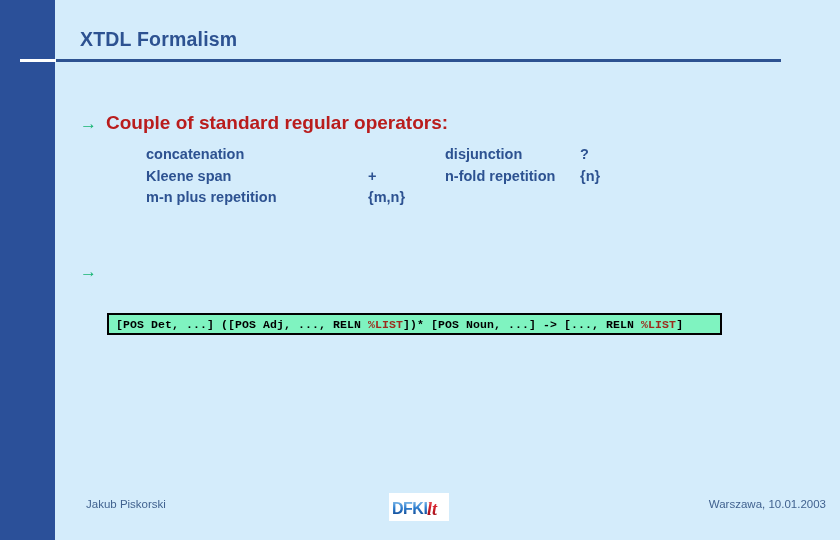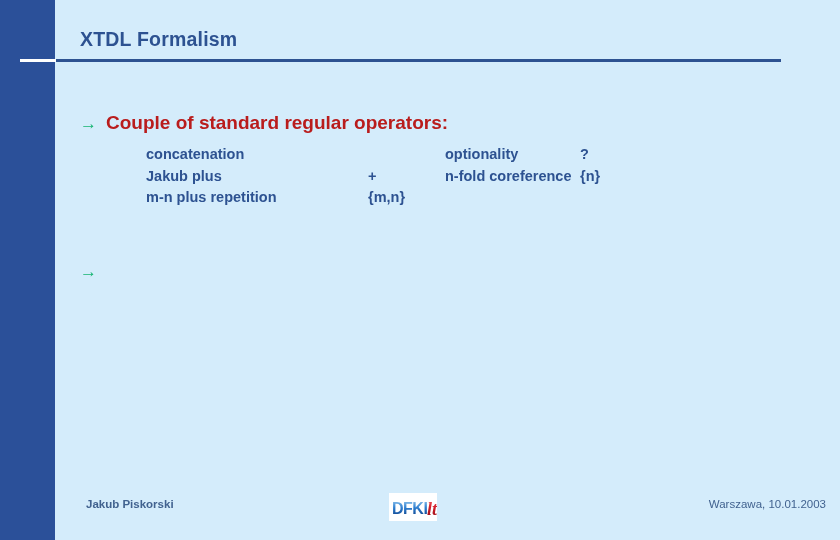--- a/index.html
+++ b/index.html
@@ -132,38 +132,37 @@
   #code-line .list-token { color: #9c2b1e; }
 
   
   #footer-author {
     position: absolute;
     left: 86px;
     top: 498px;
     font-size: 11.5px;
     color: #41628f;
     white-space: nowrap;
-    font-weight: bold;
   }
   #footer-date {
     position: absolute;
     right: 22px;
     top: 498px;
     font-size: 11.5px;
     color: #41628f;
     white-space: nowrap;
     text-align: right;
   }
 
   
   #footer-logo {
     position: absolute;
     left: 389px;
     top: 493px;
-    width: 48px;
+    width: 60px;
     height: 28px;
     background: #ffffff;
     overflow: hidden;
   }
   #footer-logo svg { display: block; }
 </style>
 </head>
 <body>
 
 <div id="slide">
@@ -177,42 +176,45 @@
   <div class="bullet-row" id="bullet-1">
     <span class="bullet-arrow">→</span>
     <span class="bullet-text">Couple of standard regular operators:</span>
   </div>
 
   <table id="operators-table">
     <tbody>
       <tr>
         <td class="op-name-left">concatenation</td>
         <td class="op-sym-left"></td>
-        <td class="op-name-right">optionality</td>
+        <td class="op-name-right">disjunction</td>
         <td class="op-sym-right">?</td>
       </tr>
       <tr>
-        <td class="op-name-left">Jakub plus</td>
+        <td class="op-name-left">Kleene span</td>
         <td class="op-sym-left">+</td>
-        <td class="op-name-right">n-fold coreference</td>
+        <td class="op-name-right">n-fold repetition</td>
         <td class="op-sym-right">{n}</td>
       </tr>
       <tr>
         <td class="op-name-left">m-n plus repetition</td>
         <td class="op-sym-left">{m,n}</td>
         <td class="op-name-right"></td>
         <td class="op-sym-right"></td>
       </tr>
     </tbody>
   </table>
 
   <div class="bullet-row" id="bullet-2">
     <span class="bullet-arrow">→</span>
   </div>
 
+  <div id="code-box">
+    <div id="code-line"><span>[POS Det, ...] ([POS Adj, ..., RELN </span><span class="list-token">%LIST</span><span>])* [POS Noun, ...] -&gt; [..., RELN </span><span class="list-token">%LIST</span><span>]</span></div>
+  </div>
 
   <div id="footer-author">Jakub Piskorski</div>
 
   <div id="footer-logo">
     <svg width="60" height="28" viewBox="0 0 60 28">
       <rect x="0" y="0" width="60" height="28" fill="#ffffff"></rect>
       <defs>
         <linearGradient id="gblue" x1="0" y1="1" x2="0" y2="0">
           <stop offset="0" stop-color="#0d3f86"></stop>
           <stop offset="0.55" stop-color="#2f7fd0"></stop>

